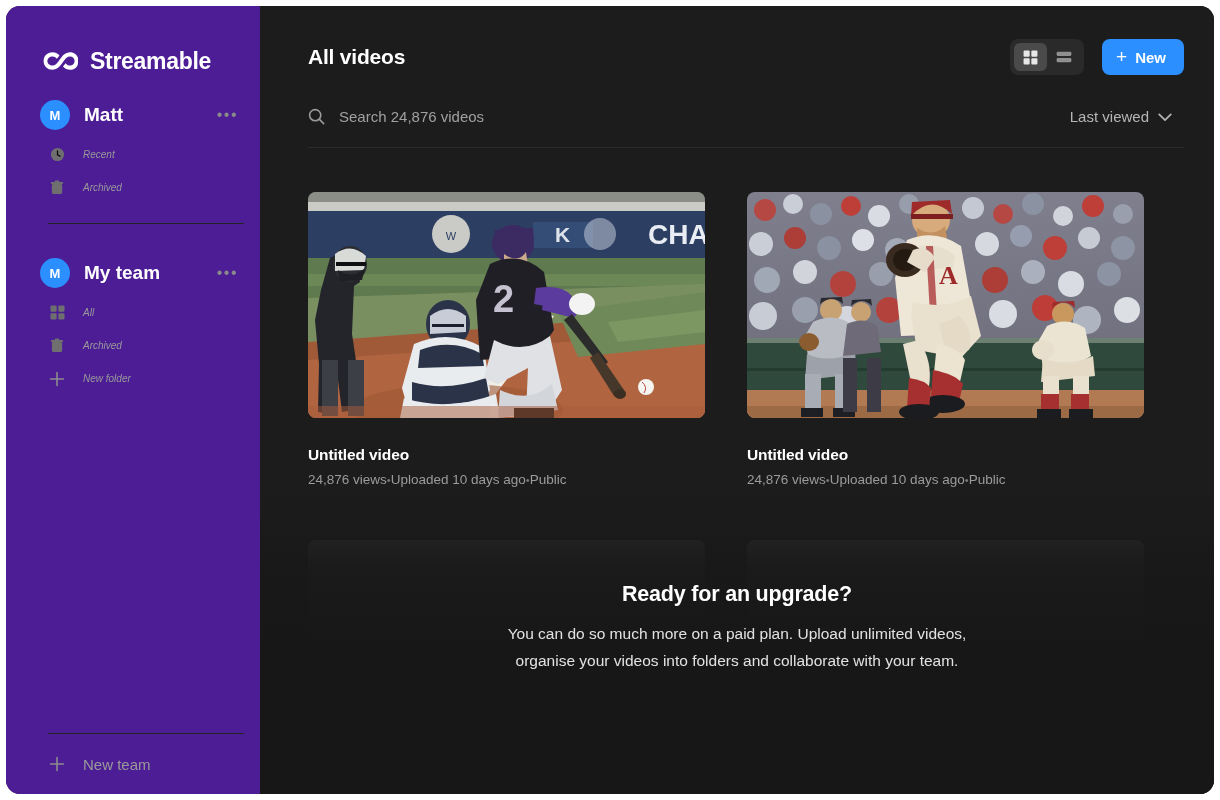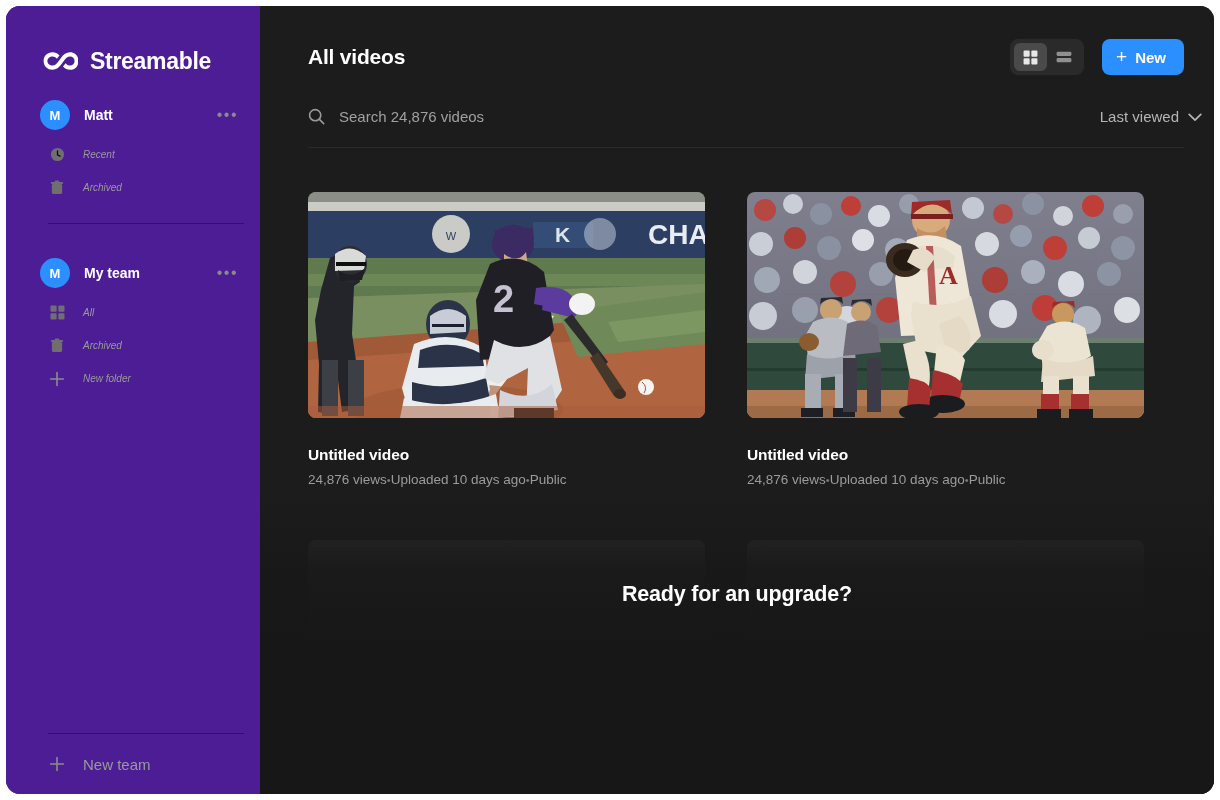--- a/index.html
+++ b/index.html
@@ -54,21 +54,21 @@
     border-radius: 50%;
     background: #2b8fff;
     color: #ffffff;
     font-size: 13px;
     font-weight: bold;
     display: flex; align-items: center; justify-content: center;
     letter-spacing: 0;
   }
   .acct-name {
     color: #ffffff;
-    font-size: 14px;
+    font-size: 19px;
     font-weight: bold;
     margin-left: 14px;
     flex: 1;
   }
   .dots {
     color: #8a8a8a;
     font-size: 16px;
     letter-spacing: 1.5px;
     line-height: 10px;
     padding-right: 6px;
@@ -151,21 +151,21 @@
     font-size: 15px;
     font-weight: bold;
     font-family: "Liberation Sans", sans-serif;
     display: flex; align-items: center; gap: 8px;
     cursor: pointer;
   }
   .new-btn .plus { font-size: 19px; font-weight: normal; line-height: 1; margin-top: -1px; }
 
   .searchrow {
     display: flex; align-items: center;
-    padding: 0 12px 0 48px;
+    padding: 0 42px 0 48px;
     height: 48px;
   }
   .search-icon { color: #8e8e8e; display: flex; margin-right: 14px; }
   .search-input {
     background: transparent;
     border: none;
     outline: none;
     color: #d6d6d6;
     font-size: 15px;
     font-family: "Liberation Sans", sans-serif;
@@ -646,16 +646,20 @@
       </div>
     </div>
 
     <div class="placeholder-row">
       <div class="ph-card"></div>
       <div class="ph-card"></div>
     </div>
 
     <div class="upgrade-overlay">
       <div class="up-title">Ready for an upgrade?</div>
+      <div class="up-body">
+        <span>You can do so much more on a paid plan. Upload unlimited videos,</span><br>
+        <span>organise your videos into folders and collaborate with your team.</span>
+      </div>
     </div>
 
   </div>
 </div>
 
 </body></html>

